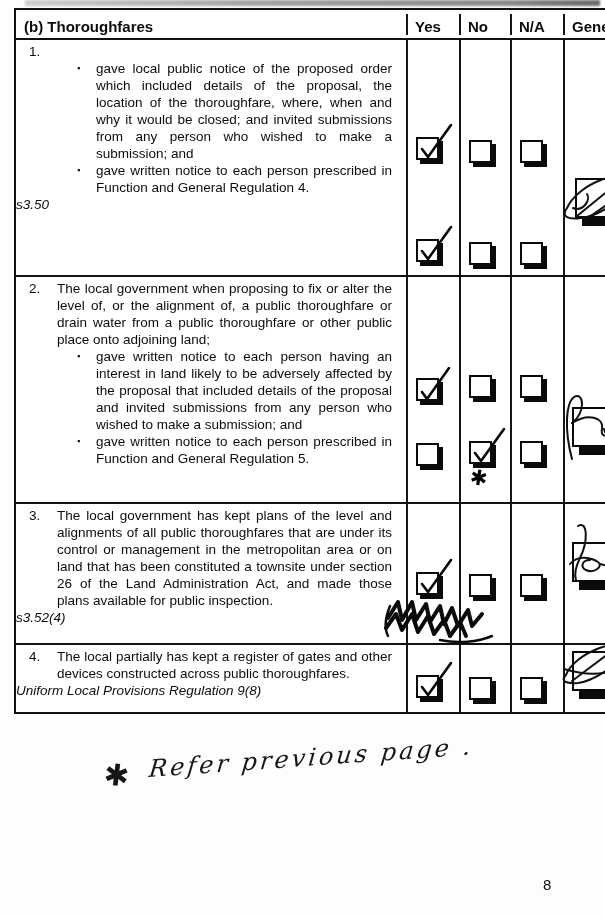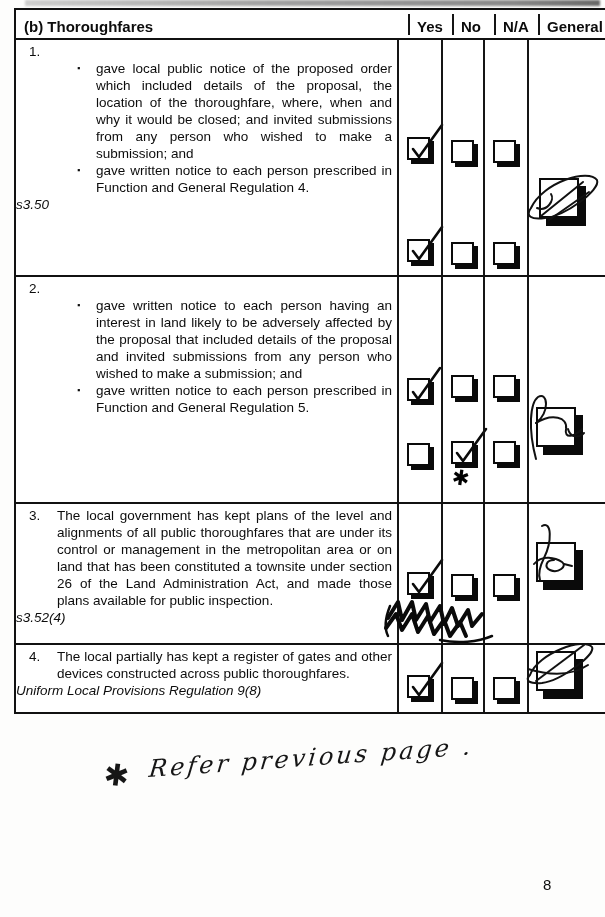--- a/index.html
+++ b/index.html
@@ -19,27 +19,28 @@
   .ctable{
     position:absolute;left:14px;top:8px;width:589px;
     border:2px solid #111;
     background:#fff;
   }
   .trow{
     display:grid;
     grid-template-columns:381px 44px 42px 44px 74px;
     position:relative;
     border-top:2px solid #111;
+    gap:9px;
   }
   .trow.first{border-top:none;}
   .trow > div{position:relative;}
   .trow > div + div{border-left:2px solid #151515;}
   .hrow{height:28px;align-items:center;}
   .htitle{font-weight:bold;font-size:15px;padding:4px 0 0 8px;}
-  .hcol{font-weight:bold;font-size:15px;padding:4px 0 0 7px;margin-left:11px;}
+  .hcol{font-weight:bold;font-size:15px;padding:4px 0 0 7px;}
 
   .tcell{padding:3px 3px 0 0;font-size:13.5px;line-height:17px;}
   .clause{display:flex;}
   .num{width:41px;flex:0 0 41px;padding-left:13px;box-sizing:border-box;}
   .ctext{flex:1;text-align:justify;padding-right:2px;}
   .bullet{display:flex;padding-left:61px;}
   .bmark{width:19px;flex:0 0 19px;font-size:9px;line-height:17px;}
   .btext{flex:1;text-align:justify;padding-right:2px;}
   .ref{text-align:left;font-style:italic;padding-right:4px;font-size:13.5px;}
 
@@ -149,20 +150,21 @@
           <path d="M14 52 C24 56 32 44 28 38"></path>
         </svg>
       </div>
     </div>
   </div>
 
   <div class="trow" style="height:225px">
     <div class="tcell">
       <div class="clause">
         <span class="num">2.</span>
+        <div class="ctext">The local government when proposing to fix or alter the level of, or the alignment of, a public thoroughfare or drain water from a public thoroughfare or other public place onto adjoining land;</div>
       </div>
       <div class="bullet">
         <span class="bmark">▪</span>
         <div class="btext">gave written notice to each person having an interest in land likely to be adversely affected by the proposal that included details of the proposal  and invited submissions from any person who wished to make a submission; and</div>
       </div>
       <div class="bullet">
         <span class="bmark">▪</span>
         <div class="btext">gave written notice to each person prescribed in Function and General Regulation 5.</div>
       </div>
     </div>

